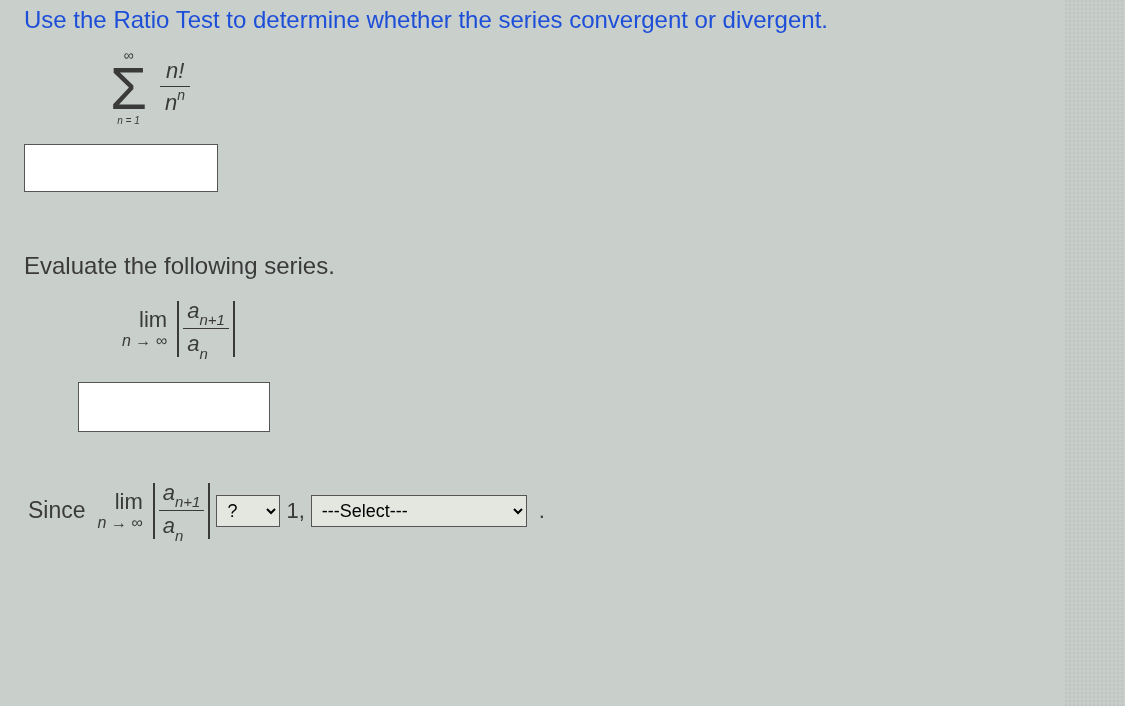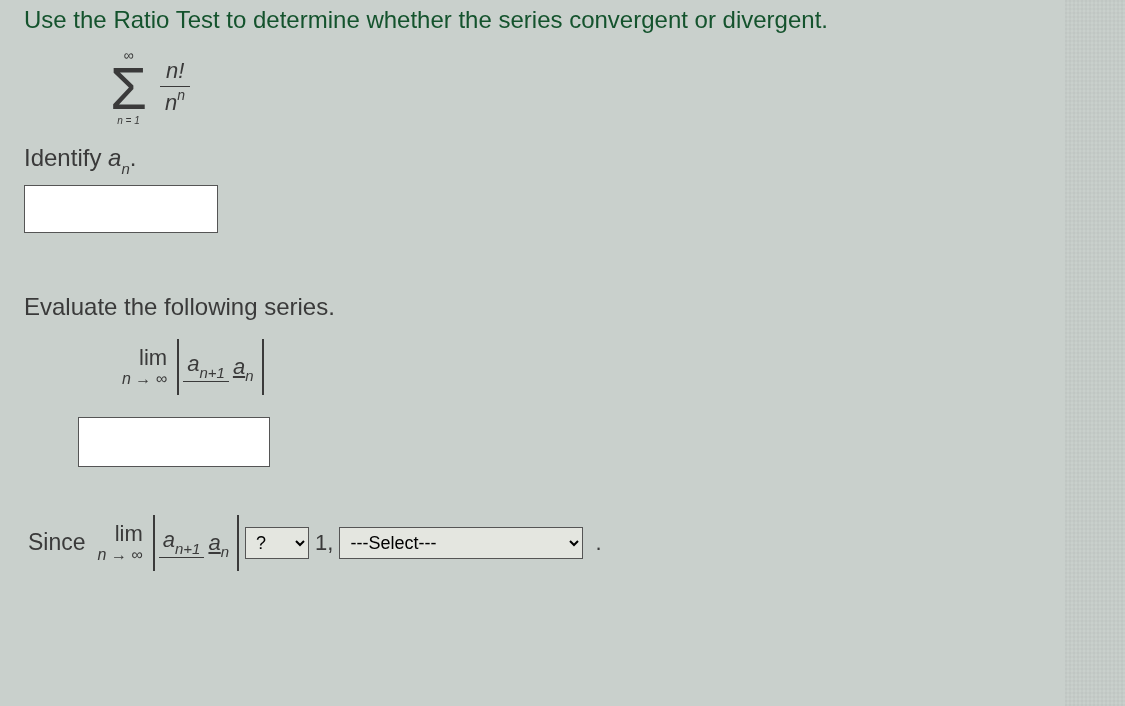--- a/index.html
+++ b/index.html
@@ -12,21 +12,21 @@
     font-family: Verdana, Arial, sans-serif;
     font-size: 22px;
     color: #3a3a3a;
     overflow: hidden;
   }
   .page {
     padding: 6px 24px 20px 24px;
     position: relative;
   }
   .instruction {
-    color: #14532d;
+    color: #1d4ed8;
     font-size: 24px;
     margin: 0 0 14px 0;
   }
   .summation {
     display: flex;
     align-items: center;
     margin: 8px 0 18px 86px;
     font-style: italic;
   }
   .sigma-block { text-align: center; line-height: 1; }
@@ -58,22 +58,22 @@
   }
   .evalsec { margin-top: 60px; }
   .evaltxt { font-size: 24px; margin-bottom: 18px; }
   .lim-row { display: flex; align-items: center; margin-left: 98px; }
   .lim-block { text-align: right; line-height: 1.1; }
   .lim-top { font-size: 22px; font-style: normal; }
   .lim-bot { font-size: 16px; font-style: italic; }
   .abs-wrap { display: flex; align-items: center; margin-left: 10px; }
   .abs-bar { width: 2px; height: 56px; background: #3a3a3a; }
   .ratio-frac .num { border-bottom: 1.5px solid #3a3a3a; padding: 0 4px 2px 4px; font-style: italic; }
-  .ratio-frac .den { padding: 2px 4px 0 4px; font-style: italic; text-decoration: underline; }
-  .ratio-frac { display: inline-flex; flex-direction: row; align-items: center; margin: 0 4px; }
+  .ratio-frac .den { padding: 2px 4px 0 4px; font-style: italic; }
+  .ratio-frac { display: inline-flex; flex-direction: column; margin: 0 4px; }
   .input-box2 {
     width: 192px;
     height: 50px;
     background: #fff;
     border: 1px solid #555;
     padding: 6px 8px;
     font-size: 18px;
     margin-top: 22px;
     margin-left: 54px;
   }
@@ -81,21 +81,21 @@
   .since-text { font-size: 23px; margin-right: 12px; }
   .smallselect {
     border: 1px solid #555;
     background: #e4e6e0;
     height: 32px;
     font-size: 18px;
     padding: 2px 6px;
     margin: 0 6px;
   }
   .smallselect.narrow { width: 64px; }
-  .smallselect.wide { width: 244px; }
+  .smallselect.wide { width: 216px; }
   .one { font-size: 22px; }
   .right-texture {
     position: absolute;
     top: 0;
     right: 0;
     width: 60px;
     height: 706px;
     background: repeating-linear-gradient(90deg, rgba(100,100,100,0.05) 0 2px, transparent 2px 4px),
                 repeating-linear-gradient(0deg, rgba(100,100,100,0.04) 0 2px, transparent 2px 4px);
     pointer-events: none;
@@ -114,23 +114,20 @@
       <div class="sigma-sub">n = 1</div>
     </div>
     <div class="frac">
       <div class="num">n!</div>
       <div class="den">
         <span>n</span><span class="sup">n</span>
       </div>
     </div>
   </div>
 
-  <div class="identify">
-    <span>Identify </span><span class="ital">a</span><span class="sub">n</span><span>.</span>
-  </div>
 
   <input class="input-box" type="text" value="" style="">
 
   <div class="evalsec">
     <div class="evaltxt">Evaluate the following series.</div>
 
     <div class="lim-row">
       <div class="lim-block">
         <div class="lim-top">lim</div>
         <div class="lim-bot">n → ∞</div>

